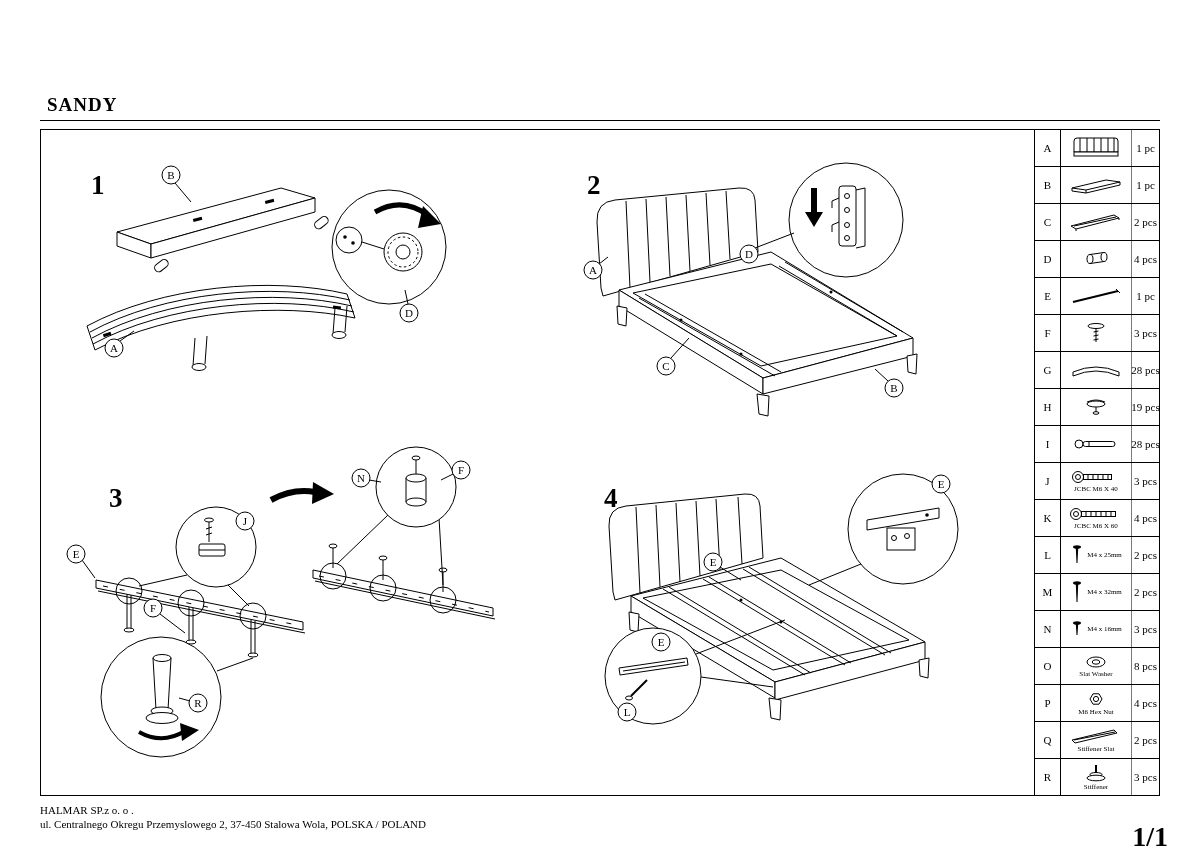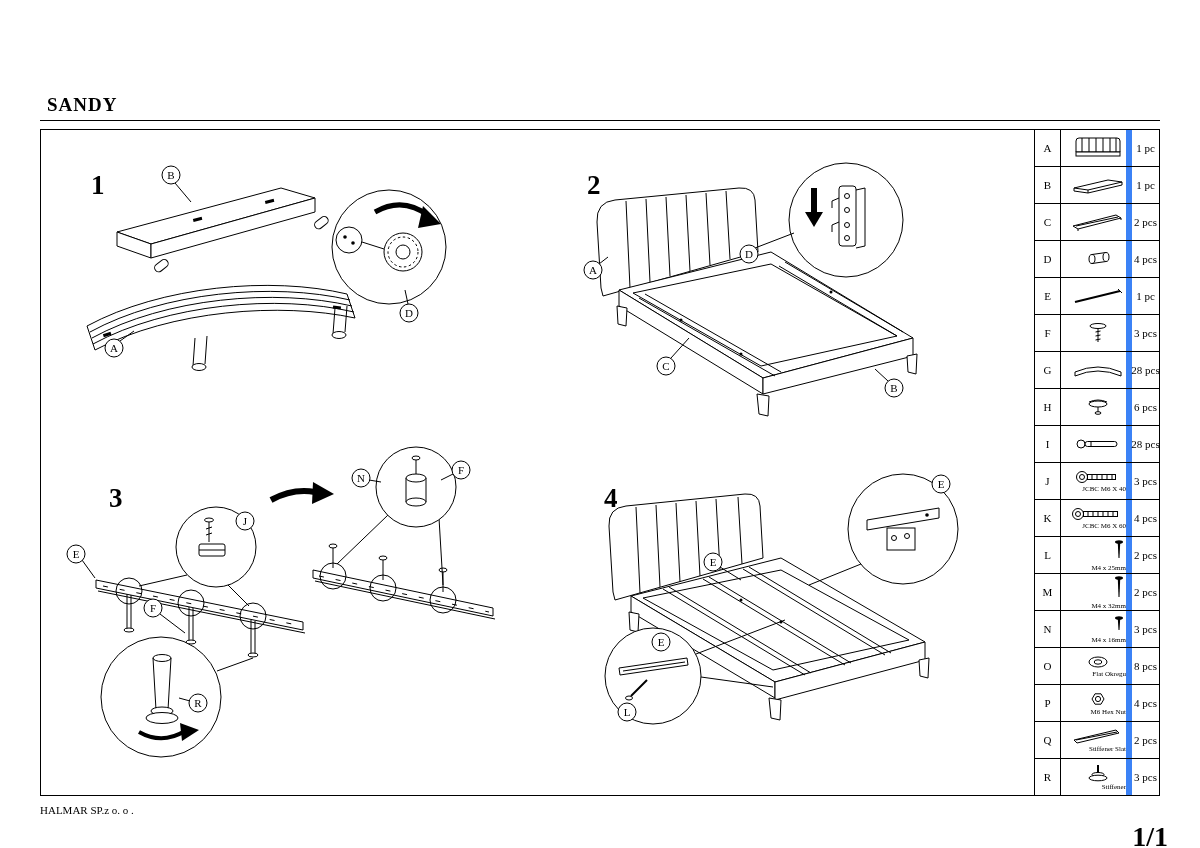--- a/index.html
+++ b/index.html
@@ -23,23 +23,23 @@
   .callout text { text-anchor:middle; font-size:11px; }
   .stepnum { font-size:27px; font-weight:bold; }
 
   
   .parts-table { position:absolute; right:0; top:0; width:125px; height:665px; border-left:1px solid #000;
                  display:flex; flex-direction:column; background:#fff; }
   .prow { flex:1 1 0; display:flex; border-bottom:1px solid #000; min-height:0; }
   .prow:last-child { border-bottom:none; }
   .pletter { width:26px; border-right:1px solid #000; display:flex; align-items:center; justify-content:center;
              font-size:11px; }
-  .picon { flex:1; border-right:6px solid #3b82f6; display:flex; flex-direction:column; align-items:flex-end;
+  .picon { flex:1; border-right:1px solid #3b82f6; display:flex; flex-direction:column; align-items:center;
            justify-content:center; gap:1px; overflow:hidden; }
-  .picon.horiz { flex-direction:column; gap:3px; }
+  .picon.horiz { flex-direction:row; gap:3px; }
   .pcaption { font-size:7px; line-height:1; white-space:nowrap; }
   .pqty { width:27px; display:flex; align-items:center; justify-content:center; font-size:11px; white-space:nowrap; }
 
   .footer { position:absolute; left:40px; top:762px; width:1120px; text-align:left; font-size:11px; line-height:1.3; }
   .pageno { position:absolute; right:32px; top:780px; font-size:28px; font-weight:bold; }
 </style>
 </head>
 <body>
 
 <div class="page">
@@ -457,21 +457,21 @@
       <div class="prow">
         <div class="pletter">H</div>
         <div class="picon">
           <svg class="diag" width="56" height="22" viewBox="0 0 56 22">
             <ellipse cx="28" cy="8" rx="9" ry="3"></ellipse>
             <path d="M19,6 Q28,2 37,6"></path>
             <line x1="28" y1="11" x2="28" y2="16"></line>
             <ellipse cx="28" cy="17" rx="3" ry="1.3"></ellipse>
           </svg>
         </div>
-        <div class="pqty">6 pcs</div>
+        <div class="pqty">19 pcs</div>
       </div>
 
       <div class="prow">
         <div class="pletter">I</div>
         <div class="picon">
           <svg class="diag" width="56" height="22" viewBox="0 0 56 22">
             <circle cx="11" cy="11" r="4"></circle>
             <rect x="15" y="8.5" width="32" height="5" rx="2.5"></rect>
             <line x1="21" y1="8.5" x2="21" y2="13.5"></line>
           </svg>
@@ -552,21 +552,21 @@
         <div class="pqty">3 pcs</div>
       </div>
 
       <div class="prow">
         <div class="pletter">O</div>
         <div class="picon">
           <svg class="diag" width="56" height="16" viewBox="0 0 56 16">
             <ellipse cx="28" cy="8" rx="9" ry="5"></ellipse>
             <ellipse cx="28" cy="8" rx="3.8" ry="2.2"></ellipse>
           </svg>
-          <div class="pcaption">Flat Okregu</div>
+          <div class="pcaption">Slat Washer</div>
         </div>
         <div class="pqty">8 pcs</div>
       </div>
 
       <div class="prow">
         <div class="pletter">P</div>
         <div class="picon">
           <svg class="diag" width="56" height="18" viewBox="0 0 56 18">
             <polygon points="22,9 25,3.8 31,3.8 34,9 31,14.2 25,14.2"></polygon>
             <circle cx="28" cy="9" r="2.6"></circle>
@@ -599,17 +599,18 @@
           <div class="pcaption">Stiffener</div>
         </div>
         <div class="pqty">3 pcs</div>
       </div>
 
     </div>
   </div>
 
   <div class="footer">
     <div>HALMAR SP.z o. o .</div>
+    <div>ul. Centralnego Okregu Przemyslowego 2, 37-450 Stalowa Wola, POLSKA / POLAND</div>
   </div>
 
   <div class="pageno">1/1</div>
 
 </div>
 
 </body></html>

